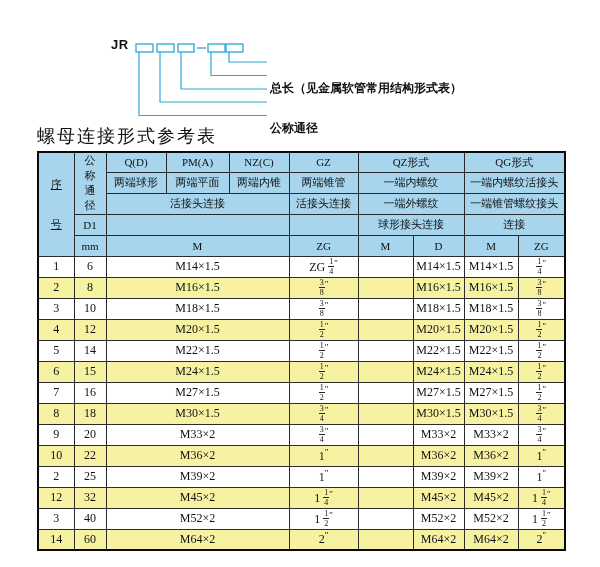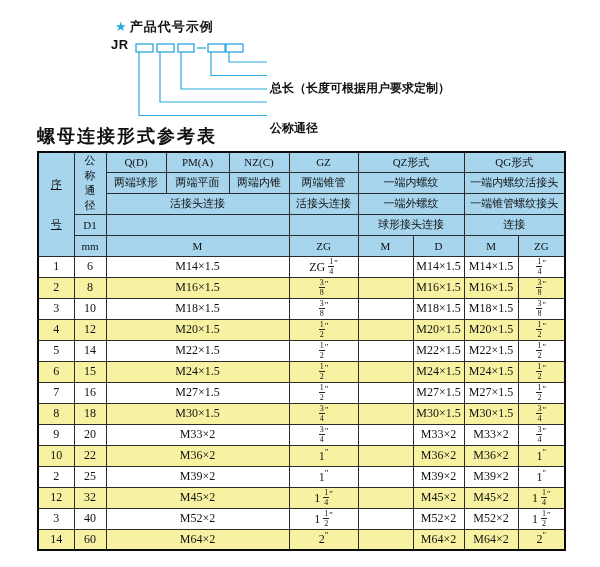--- a/index.html
+++ b/index.html
@@ -16,21 +16,21 @@
          font-family:"Liberation Sans",sans-serif;color:var(--ink);}
 
   
   .diagram-heading{position:absolute;left:115px;top:18px;font-size:13px;font-weight:bold;letter-spacing:1px;}
   .diagram-heading .star{color:var(--accent);margin-right:2px;font-weight:normal;}
   .code-prefix{position:absolute;left:111px;top:37px;font-size:13px;font-weight:bold;letter-spacing:.5px;text-align:right;}
   .connector-svg{position:absolute;left:130px;top:40px;}
   .diagram-labels{position:absolute;left:270px;top:55px;font-size:12px;font-weight:bold;line-height:13.4px;white-space:pre;}
 
   
-  .table-title{position:absolute;left:37px;top:124px;font-size:18px;font-weight:bold;
+  .table-title{position:absolute;left:37px;top:124px;font-size:18px;font-weight:normal;
                font-family:"Liberation Serif",serif;letter-spacing:2px;}
 
   
   table.ref{position:absolute;left:37px;top:151px;width:527px;border-collapse:collapse;table-layout:fixed;
             font-family:"Liberation Serif",serif;border:2px solid #0a0a0a;}
   table.ref th,table.ref td{border:1px solid var(--border);padding:0;text-align:center;vertical-align:middle;
             font-weight:normal;overflow:hidden;}
   thead th{background:var(--header-bg);font-size:11px;}
   tr.h1{height:20px;} tr.h2,tr.h3,tr.h4,tr.h5{height:21px;}
   tbody tr{height:21px;font-size:12px;}
@@ -42,23 +42,20 @@
   .frac{display:inline-block;vertical-align:-0.45em;font-size:8px;line-height:1.15;text-align:center;}
   .frac .fn{display:block;border-bottom:1px solid #222;padding:0 1px;}
   .frac .fd{display:block;}
   .pr{font-size:9px;vertical-align:super;line-height:1;}
 </style>
 </head>
 <body>
 
 <div class="page">
 
-  <div class="diagram-heading">
-    <span class="star">★</span><span>产品代号示例</span>
-  </div>
   <div class="code-prefix">JR</div>
 
   <svg class="connector-svg" width="145" height="84" viewBox="0 0 145 84">
     <g stroke="#2aa7dc" stroke-width="1.3" fill="#ffffff">
       <rect x="6" y="4" width="17" height="8"></rect>
       <rect x="27" y="4" width="17" height="8"></rect>
       <rect x="48" y="4" width="16" height="8"></rect>
       <line x1="67" y1="8" x2="76" y2="8"></line>
       <rect x="78" y="4" width="17" height="8"></rect>
       <rect x="96" y="4" width="17" height="8"></rect>
@@ -66,21 +63,21 @@
     <g stroke="#2aa7dc" stroke-width="1.2" fill="none">
       <polyline points="99,12 99,22 137,22"></polyline>
       <polyline points="81,12 81,35.5 137,35.5"></polyline>
       <polyline points="51,12 51,49 137,49"></polyline>
       <polyline points="30,12 30,62 137,62"></polyline>
       <polyline points="9,12 9,75.5 137,75.5"></polyline>
     </g>
   </svg>
 
   <div class="diagram-labels">
-    <div>总长（长度可根据用户要求定制）</div>
+    <div>总长（见金属软管常用结构形式表）</div>
     <div>公称通径</div>
     <div>公称压力</div>
     <div>连接形式：见金属软管常用结构形式表</div>
   </div>
 
   <div class="table-title">螺母连接形式参考表</div>
 
   <table class="ref">
     <colgroup>
       <col style="width:36px">

